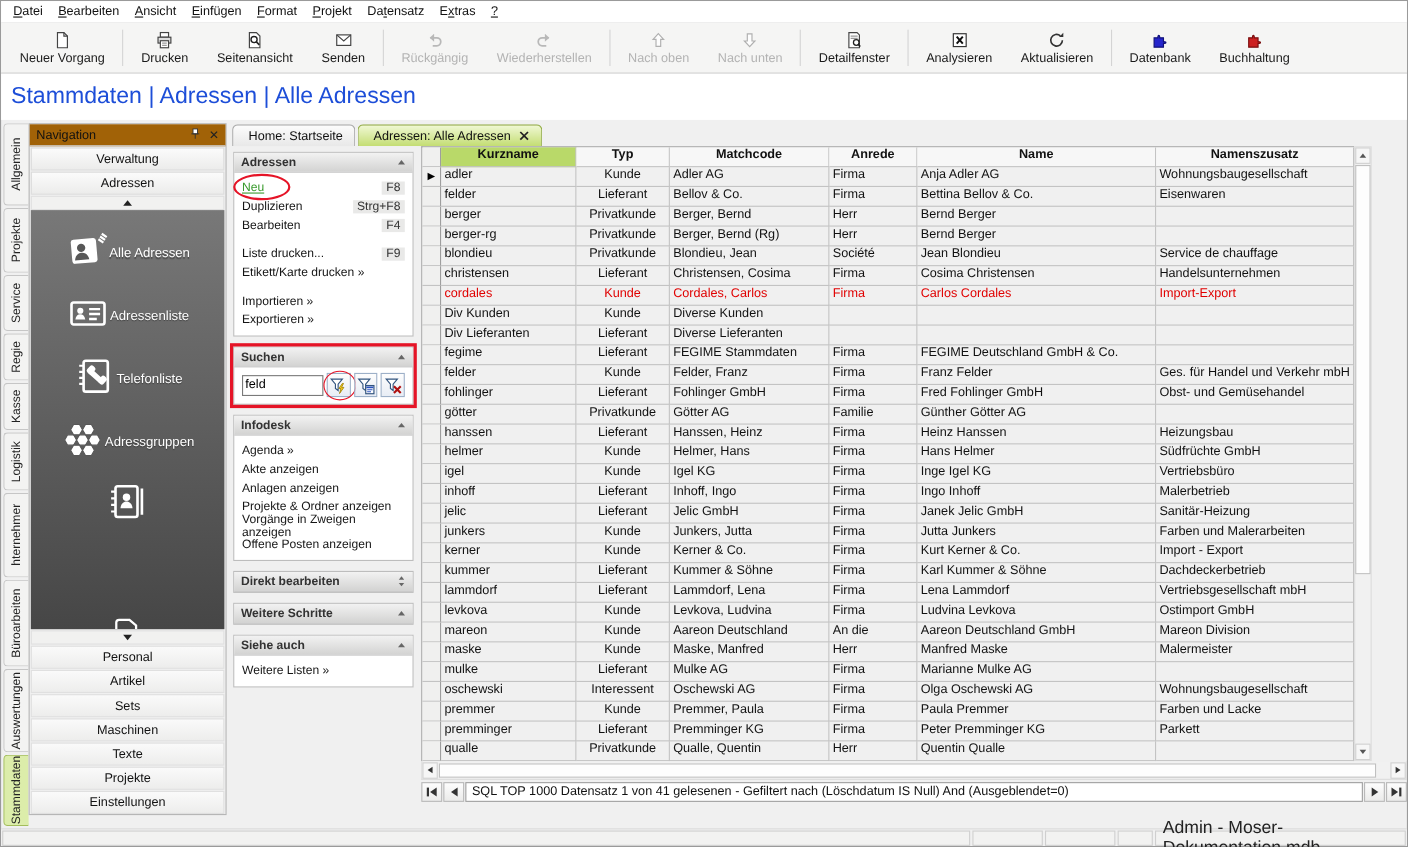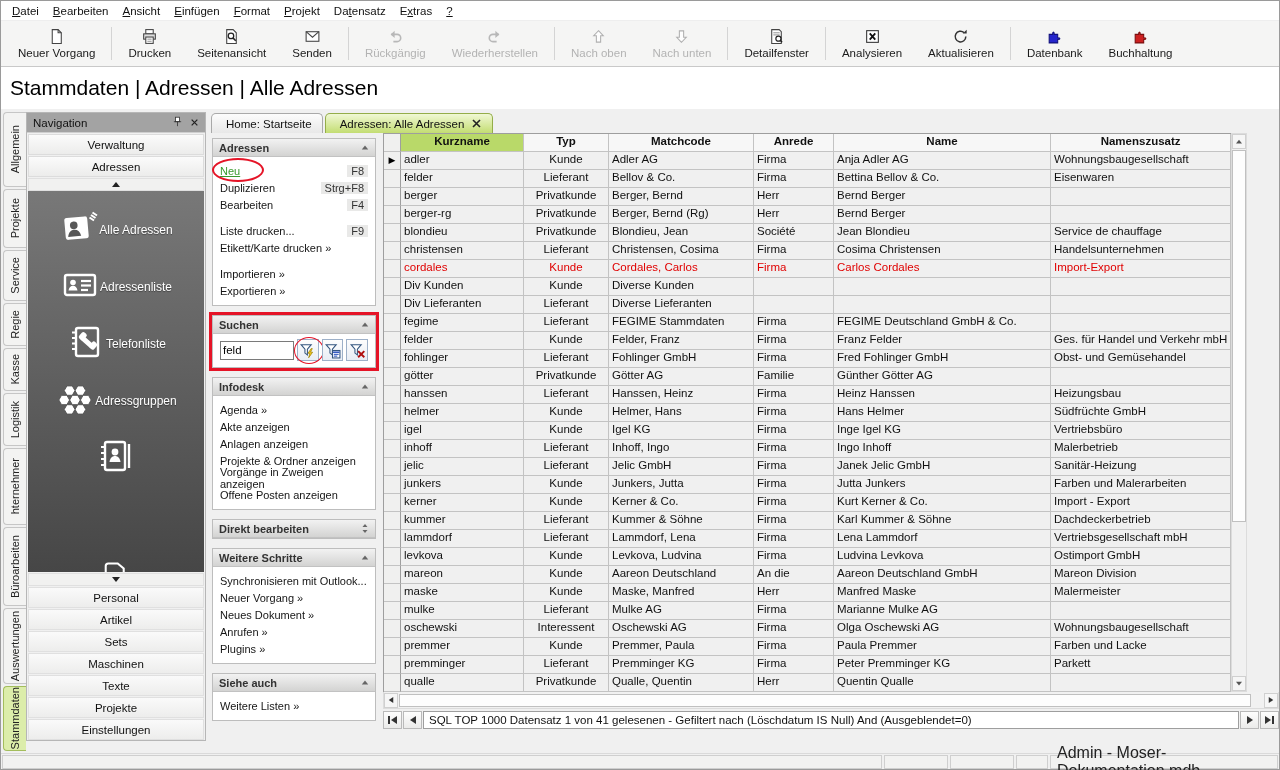--- a/index.html
+++ b/index.html
@@ -22,34 +22,34 @@
 
   
   .toolbar { height:46px; background:#f5f5f4; border-bottom:1px solid #c9c9c9; display:flex; align-items:stretch; padding:2px 4px; flex:0 0 auto; }
   .tb-btn { display:flex; flex-direction:column; align-items:center; justify-content:center; padding:2px 13px; font-size:11.5px; color:#1a1a1a; white-space:nowrap; }
   .tb-btn .icon { width:17px; height:17px; margin-bottom:2px; }
   .tb-btn.disabled { color:#b3b3b3; }
   .tb-sep { width:1px; background:#d4d4d4; margin:4px 3px; }
   .icon svg { width:100%; height:100%; display:block; }
 
   
-  .breadcrumb { height:42px; background:#fff; display:flex; align-items:center; padding-left:9px; font-size:21px; color:#000000; flex:0 0 auto; }
+  .breadcrumb { height:42px; background:#fff; display:flex; align-items:center; padding-left:9px; font-size:21px; color:#1d4ed8; flex:0 0 auto; }
 
   
   .main { flex:1 1 auto; display:flex; min-height:0; padding-top:3px; }
 
   
   .side-tabs { width:25px; display:flex; flex-direction:column; padding-left:2px; }
   .side-tab { width:23px; border:1px solid #c6c6c6; border-right:none; border-radius:4px 0 0 4px; background:#f3f3f2; margin-bottom:2px; display:flex; align-items:center; justify-content:center; }
   .side-tab span { writing-mode:vertical-rl; transform:rotate(180deg); font-size:11px; color:#222; white-space:nowrap; }
   .side-tab.active { background:#dcedaa; border-color:#a3bd5c; }
 
   
   .nav-panel { width:180px; display:flex; flex-direction:column; border:1px solid #b6b6b6; background:#f0f0f0; margin-bottom:12px; }
-  .nav-header { height:20px; display:flex; align-items:center; padding:0 4px 0 6px; border-bottom:1px solid #cfcfcf; background:#a3a3a3; }
+  .nav-header { height:20px; display:flex; align-items:center; padding:0 4px 0 6px; border-bottom:1px solid #cfcfcf; background:#a16207; }
   .nav-header .t { flex:1; font-size:11.5px; }
   .nav-header .icon { width:13px; height:13px; margin-left:4px; }
   .nav-top-btn { height:21px; margin:1px 1px 0 1px; background:linear-gradient(#fbfbfb,#ececeb); border:1px solid #dcdcdc; display:flex; align-items:center; justify-content:center; font-size:11.5px; }
   .nav-scroll { height:13px; margin:1px 1px 0 1px; background:#f1f1f0; border:1px solid #e0e0e0; display:flex; align-items:center; justify-content:center; }
   .nav-dark { flex:1; margin:0 1px; background:linear-gradient(#787878,#464646); display:flex; flex-direction:column; align-items:center; overflow:hidden; position:relative; }
   .nav-ico { display:flex; flex-direction:row; align-items:center; margin-top:17px; }
   .nav-ico .icon { width:40px; height:40px; }
   .nav-ico .lbl { color:#fff; font-size:12px; margin-top:4px; text-shadow:0 1px 1px rgba(0,0,0,.4); }
   .nav-partial { position:absolute; bottom:0; left:50%; transform:translateX(-50%); width:40px; height:12px; }
   .nav-list-btn { height:21px; margin:1px 1px 0 1px; background:linear-gradient(#fafafa,#ededec); border:1px solid #e0e0e0; display:flex; align-items:center; justify-content:center; font-size:11.5px; }
@@ -545,37 +545,20 @@
                   <span class="tri-up"></span>
                   <span class="tri-down"></span>
                 </span>
               </div>
             </div>
             <div class="group">
               <div class="group-head">
                 <span class="t">Weitere Schritte</span>
                 <span class="tri-up"></span>
               </div>
-              <div class="group-body">
-                <div class="task-item">
-                  <span class="lbl">Synchronisieren mit Outlook...</span>
-                </div>
-                <div class="task-item">
-                  <span class="lbl">Neuer Vorgang »</span>
-                </div>
-                <div class="task-item">
-                  <span class="lbl">Neues Dokument »</span>
-                </div>
-                <div class="task-item">
-                  <span class="lbl">Anrufen »</span>
-                </div>
-                <div class="task-item">
-                  <span class="lbl">Plugins »</span>
-                </div>
-              </div>
             </div>
             <div class="group">
               <div class="group-head">
                 <span class="t">Siehe auch</span>
                 <span class="tri-up"></span>
               </div>
               <div class="group-body">
                 <div class="task-item">
                   <span class="lbl">Weitere Listen »</span>
                 </div>

